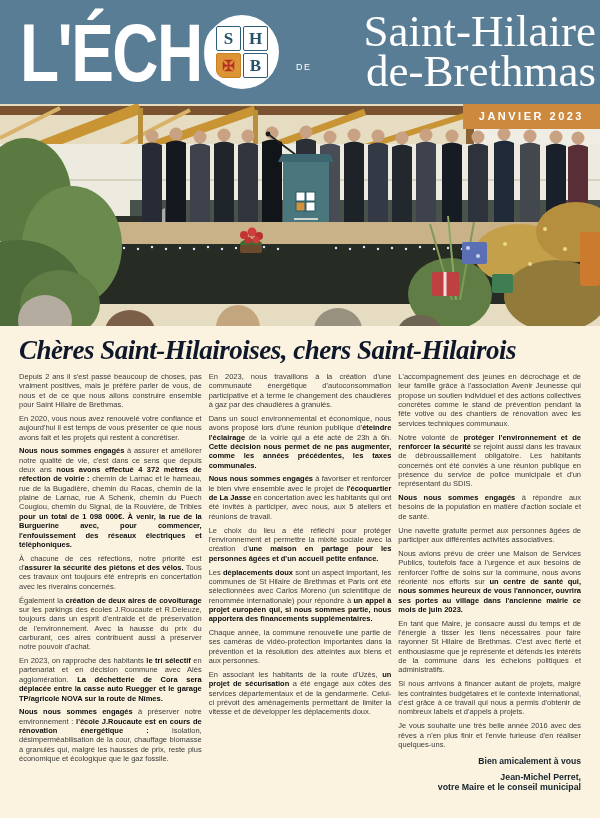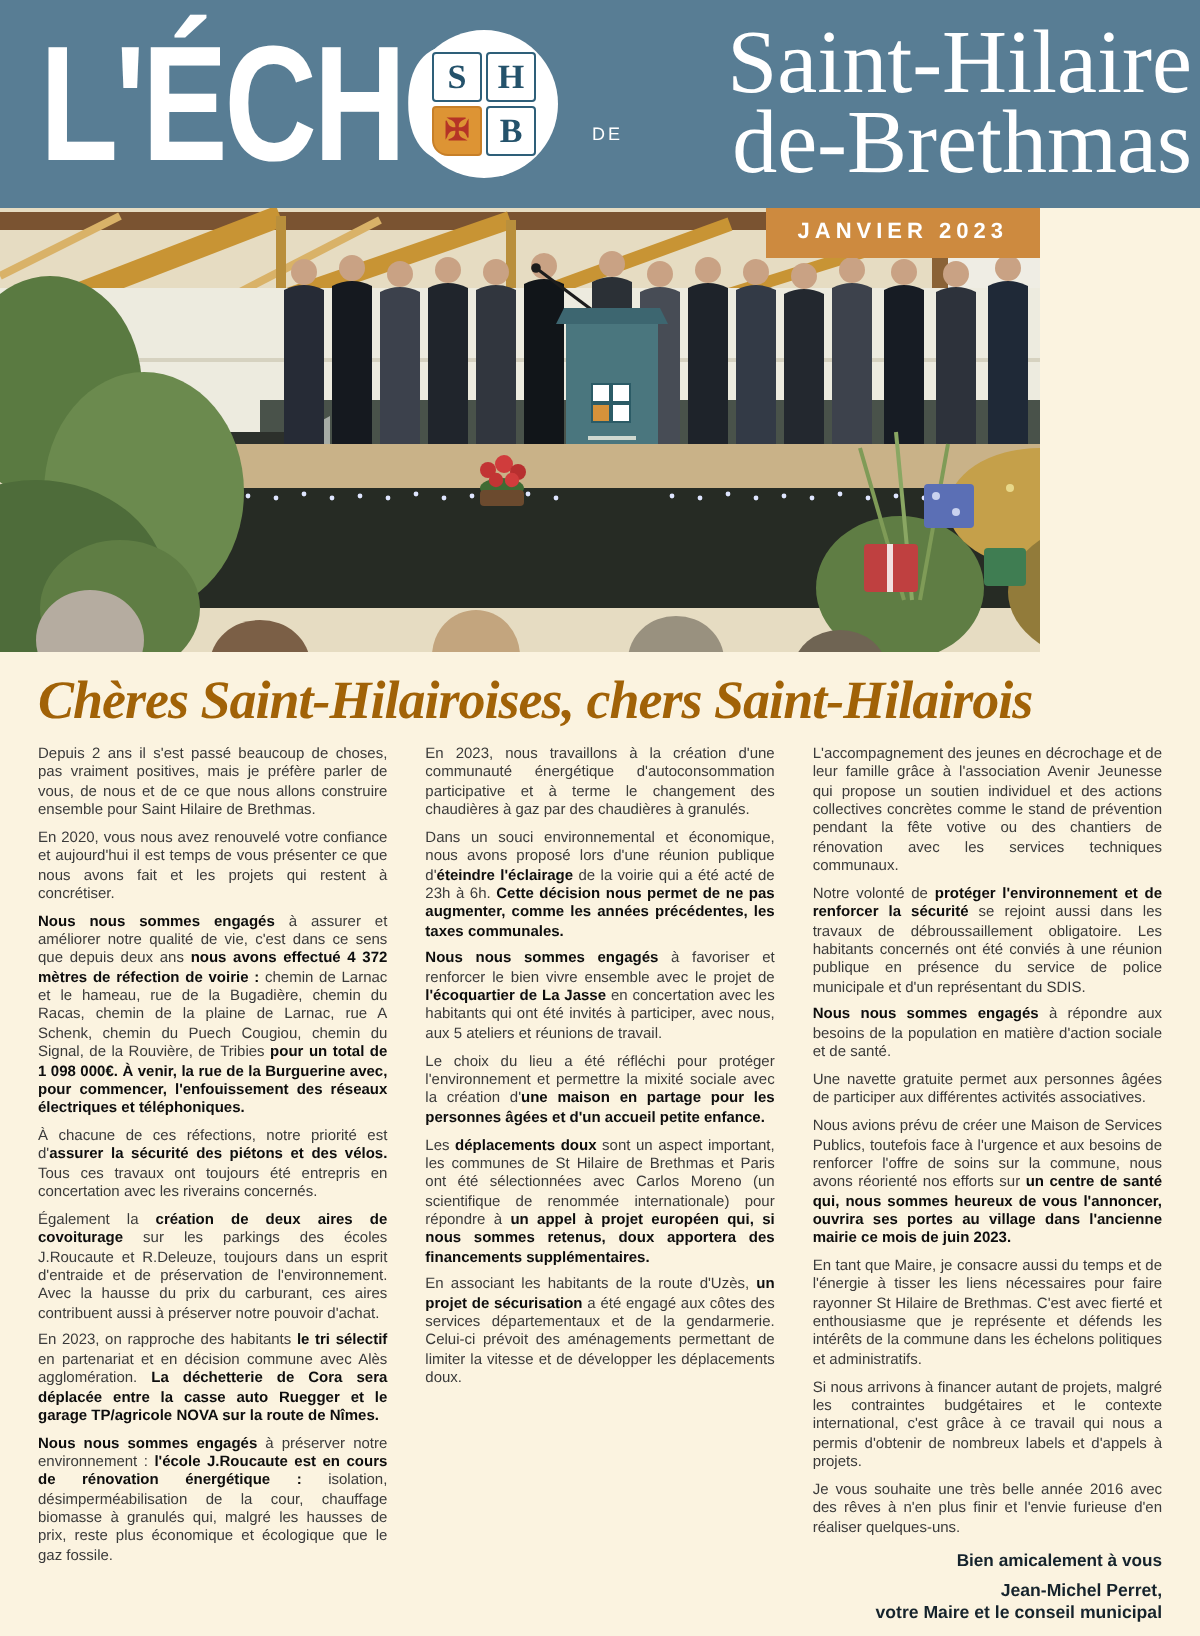--- a/index.html
+++ b/index.html
@@ -46,36 +46,36 @@
     font-size:9px;font-weight:400;letter-spacing:1.5px;
     margin:30px 0 0 14px;flex:0 0 auto;
   }
   .town{
     flex:1;text-align:right;padding-right:4px;
     font-family:"Liberation Serif","DejaVu Serif",serif;
     font-size:45px;line-height:40px;font-weight:400;
     letter-spacing:0;margin-top:-2px;white-space:nowrap;
   }
   
-  .photo{position:relative;width:520px;height:222px;overflow:hidden;background:#e6dcc2;}
+  .photo{position:relative;width:600px;height:222px;overflow:hidden;background:#e6dcc2;}
   .photo svg{display:block;}
   .issue-badge{
     position:absolute;top:0;right:0;height:25px;line-height:25px;
     background:#cd8a3f;color:#fff;font-size:11px;font-weight:700;
     letter-spacing:2.5px;padding:0 16px;
   }
   
   .main{padding:0 19px 18px 19px;}
   .salutation{
-    margin:9px 0 7px 0;color:#a16207;
+    margin:9px 0 7px 0;color:#0f172a;
     font-family:"Liberation Serif","DejaVu Serif",serif;
     font-style:italic;font-weight:700;font-size:27px;line-height:30px;
     letter-spacing:-.5px;white-space:nowrap;
   }
-  .columns{display:flex;gap:19px;}
+  .columns{display:flex;gap:7px;}
   .col{flex:1;min-width:0;}
   .col p{
     margin:0 0 4.5px 0;font-size:7.5px;line-height:9.35px;
     text-align:justify;color:#3a3a3a;
   }
   .col p strong{color:#0d0d0d;}
   .valediction{margin-top:8px !important;text-align:right !important;font-weight:700;color:#15232c !important;font-size:8.6px !important;}
   .signature{text-align:right !important;font-weight:700;color:#15232c !important;font-size:8.8px !important;line-height:10.5px !important;margin-bottom:0 !important;}
   .signature.first{margin-top:5px !important;}
 </style>
@@ -259,21 +259,22 @@
       <p>À chacune de ces réfections, notre priorité est d'<strong>assurer la sécurité des piétons et des vélos.</strong> Tous ces travaux ont toujours été entrepris en concertation avec les riverains concernés.</p>
       <p>Également la <strong>création de deux aires de covoiturage</strong> sur les parkings des écoles J.Roucaute et R.Deleuze, toujours dans un esprit d'entraide et de préservation de l'environnement. Avec la hausse du prix du carburant, ces aires contribuent aussi à préserver notre pouvoir d'achat.</p>
       <p>En 2023, on rapproche des habitants <strong>le tri sélectif</strong> en partenariat et en décision commune avec Alès agglomération. <strong>La déchetterie de Cora sera déplacée entre la casse auto Ruegger et le garage TP/agricole NOVA sur la route de Nîmes.</strong></p>
       <p><strong>Nous nous sommes engagés</strong> à préserver notre environnement : <strong>l'école J.Roucaute est en cours de rénovation énergétique :</strong> isolation, désimperméabilisation de la cour, chauffage biomasse à granulés qui, malgré les hausses de prix, reste plus économique et écologique que le gaz fossile.</p>
     </div>
     <div class="col">
       <p>En 2023, nous travaillons à la création d'une communauté énergétique d'autoconsommation participative et à terme le changement des chaudières à gaz par des chaudières à granulés.</p>
       <p>Dans un souci environnemental et économique, nous avons proposé lors d'une réunion publique d'<strong>éteindre l'éclairage</strong> de la voirie qui a été acté de 23h à 6h. <strong>Cette décision nous permet de ne pas augmenter, comme les années précédentes, les taxes communales.</strong></p>
       <p><strong>Nous nous sommes engagés</strong> à favoriser et renforcer le bien vivre ensemble avec le projet de <strong>l'écoquartier de La Jasse</strong> en concertation avec les habitants qui ont été invités à participer, avec nous, aux 5 ateliers et réunions de travail.</p>
       <p>Le choix du lieu a été réfléchi pour protéger l'environnement et permettre la mixité sociale avec la création d'<strong>une maison en partage pour les personnes âgées et d'un accueil petite enfance.</strong></p>
-      <p>Les <strong>déplacements doux</strong> sont un aspect important, les communes de St Hilaire de Brethmas et Paris ont été sélectionnées avec Carlos Moreno (un scientifique de renommée internationale) pour répondre à <strong>un appel à projet européen qui, si nous sommes retenus, doux apportera des financements supplémentaires.</strong></p>
+      <p>Les <strong>déplacements doux</strong> sont un aspect important, les communes de St Hilaire de Brethmas et Paris ont été sélectionnées avec Carlos Moreno (un scientifique de renommée internationale) pour répondre à <strong>un appel à projet européen qui, si nous sommes partie, nous apportera des financements supplémentaires.</strong></p>
+      <p>Chaque année, la commune renouvelle une partie de ses caméras de vidéo-protection importantes dans la prévention et la résolution des atteintes aux biens et aux personnes.</p>
       <p>En associant les habitants de la route d'Uzès, <strong>un projet de sécurisation</strong> a été engagé aux côtes des services départementaux et de la gendarmerie. Celui-ci prévoit des aménagements permettant de limiter la vitesse et de développer les déplacements doux.</p>
     </div>
     <div class="col">
       <p>L'accompagnement des jeunes en décrochage et de leur famille grâce à l'association Avenir Jeunesse qui propose un soutien individuel et des actions collectives concrètes comme le stand de prévention pendant la fête votive ou des chantiers de rénovation avec les services techniques communaux.</p>
       <p>Notre volonté de <strong>protéger l'environnement et de renforcer la sécurité</strong> se rejoint aussi dans les travaux de débroussaillement obligatoire. Les habitants concernés ont été conviés à une réunion publique en présence du service de police municipale et d'un représentant du SDIS.</p>
       <p><strong>Nous nous sommes engagés</strong> à répondre aux besoins de la population en matière d'action sociale et de santé.</p>
       <p>Une navette gratuite permet aux personnes âgées de participer aux différentes activités associatives.</p>
       <p>Nous avions prévu de créer une Maison de Services Publics, toutefois face à l'urgence et aux besoins de renforcer l'offre de soins sur la commune, nous avons réorienté nos efforts sur <strong>un centre de santé qui, nous sommes heureux de vous l'annoncer, ouvrira ses portes au village dans l'ancienne mairie ce mois de juin 2023.</strong></p>
       <p>En tant que Maire, je consacre aussi du temps et de l'énergie à tisser les liens nécessaires pour faire rayonner St Hilaire de Brethmas. C'est avec fierté et enthousiasme que je représente et défends les intérêts de la commune dans les échelons politiques et administratifs.</p>
       <p>Si nous arrivons à financer autant de projets, malgré les contraintes budgétaires et le contexte international, c'est grâce à ce travail qui nous a permis d'obtenir de nombreux labels et d'appels à projets.</p>

